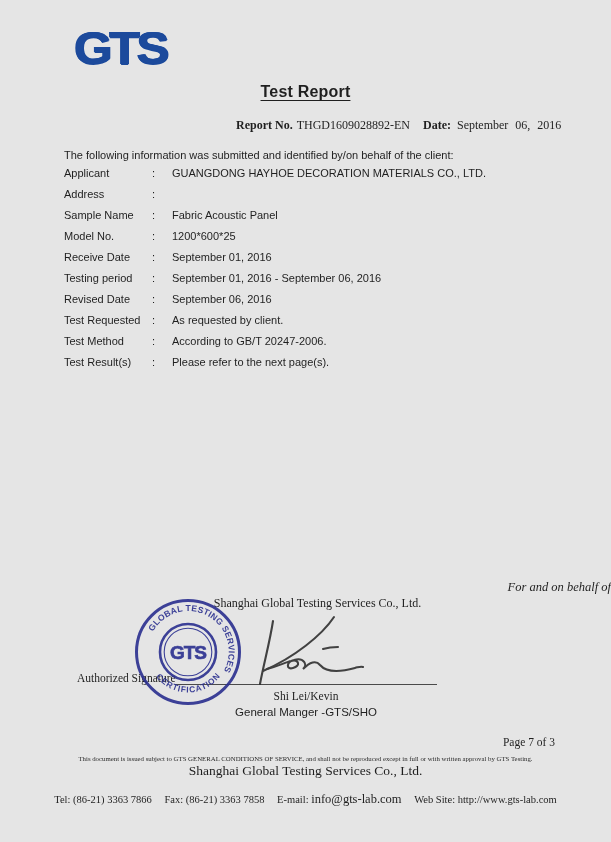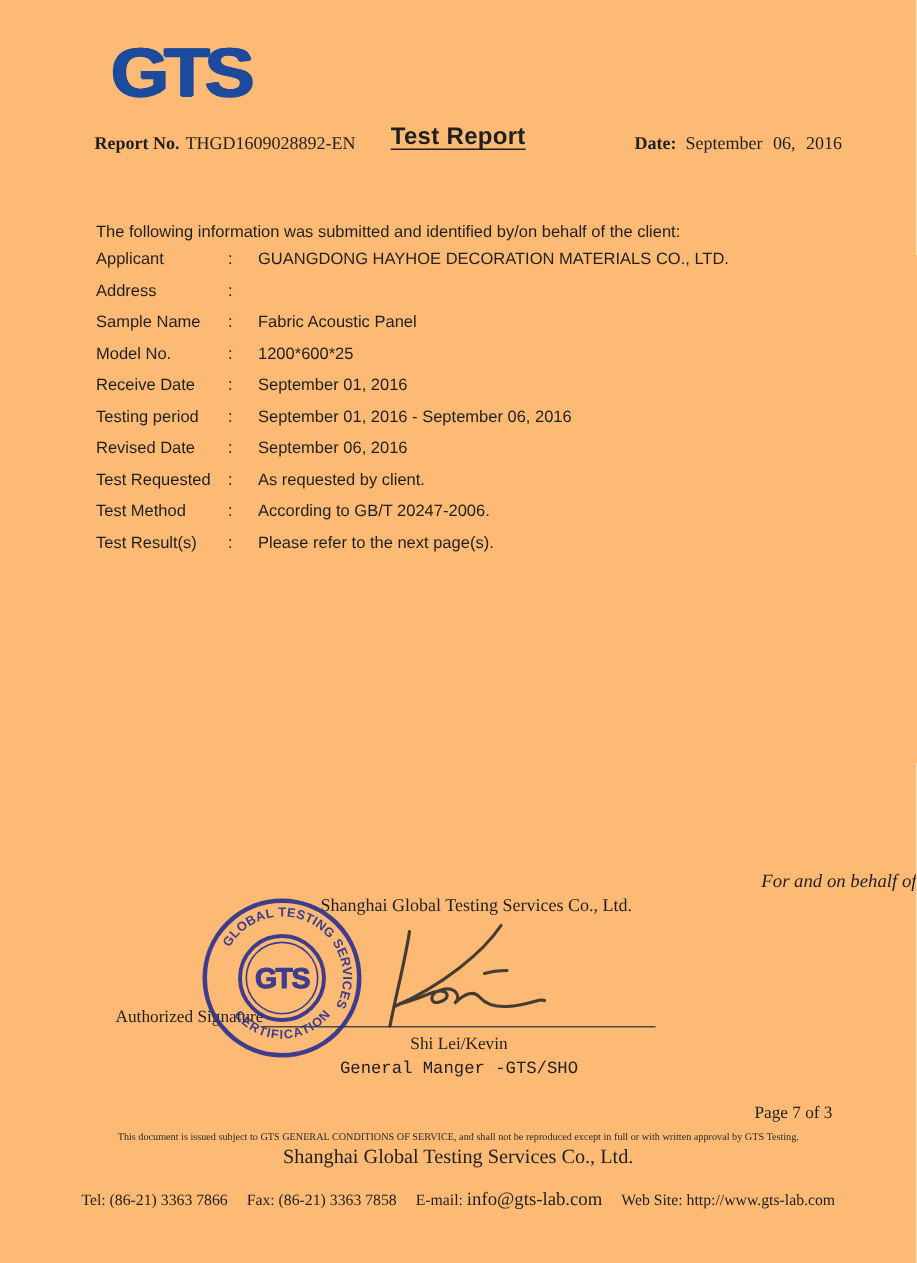--- a/index.html
+++ b/index.html
@@ -5,21 +5,21 @@
   :root{
     --logo-blue:#1c4a9c;
     --stamp-blue:#2a2f8f;
     --ink:#1f1f1f;
   }
   *{margin:0;padding:0;box-sizing:border-box;}
   html,body{background:#ffffff;}
   .page{
     position:relative;
     width:611px;height:842px;
-    background:#fdba74;
+    background:#e5e5e5;
     overflow:hidden;
     font-family:"Liberation Sans",sans-serif;
     color:var(--ink);
   }
   
   .logo{
     position:absolute;left:74px;top:24px;
     font-family:"Liberation Sans",sans-serif;
     font-weight:bold;font-size:46px;line-height:48px;
     letter-spacing:-3px;
@@ -29,23 +29,24 @@
   }
   .title{
     position:absolute;left:0;right:0;top:83px;
     text-align:center;
     font-size:16px;font-weight:bold;
     text-decoration:underline;
     text-underline-offset:3px;
     letter-spacing:0.2px;
   }
   .report-line{
-    position:absolute;left:63px;right:28px;top:88px;
+    position:absolute;left:63px;right:28px;top:118px;
     font-family:"Liberation Serif",serif;
     font-size:12px;
+    text-align:center;
   }
   .report-line .bold{font-weight:bold;}
   .date-group{position:absolute;left:360px;top:0;}
   .date-group .date-val{word-spacing:4px;margin-left:6px;}
   .rn-val{margin-left:4px;}
   
   .intro{
     position:absolute;left:64px;top:149px;
     font-size:11px;
   }
@@ -78,21 +79,21 @@
   .sig-line{
     position:absolute;left:175px;top:684px;width:262px;
     border-top:1.5px solid #4a4a4a;
   }
   .signer-name{
     position:absolute;left:175px;top:690px;width:262px;
     text-align:center;font-family:"Liberation Serif",serif;font-size:11.5px;
   }
   .signer-title{
     position:absolute;left:175px;top:706px;width:262px;
-    text-align:center;font-family:Liberation Mono, monospace;font-size:11.5px;
+    text-align:center;font-family:Liberation Sans, sans-serif;font-size:11.5px;
   }
   .stamp{position:absolute;left:128px;top:592px;width:120px;height:120px;opacity:.9;}
   .signature{position:absolute;left:233px;top:605px;width:160px;height:90px;}
   
   .page-info{
     position:absolute;right:56px;top:736px;
     font-family:"Liberation Serif",serif;font-size:11.5px;
   }
   .disclaimer{
     position:absolute;left:0;right:0;top:755px;

